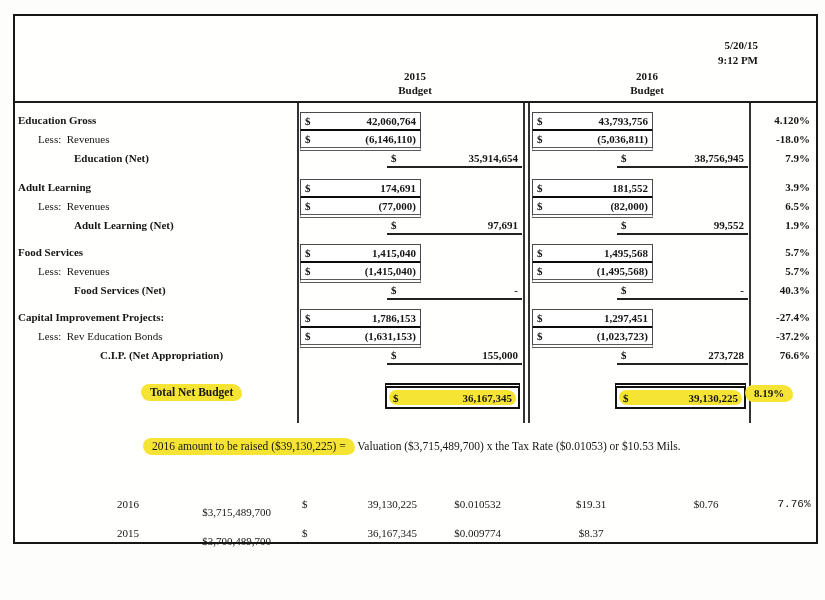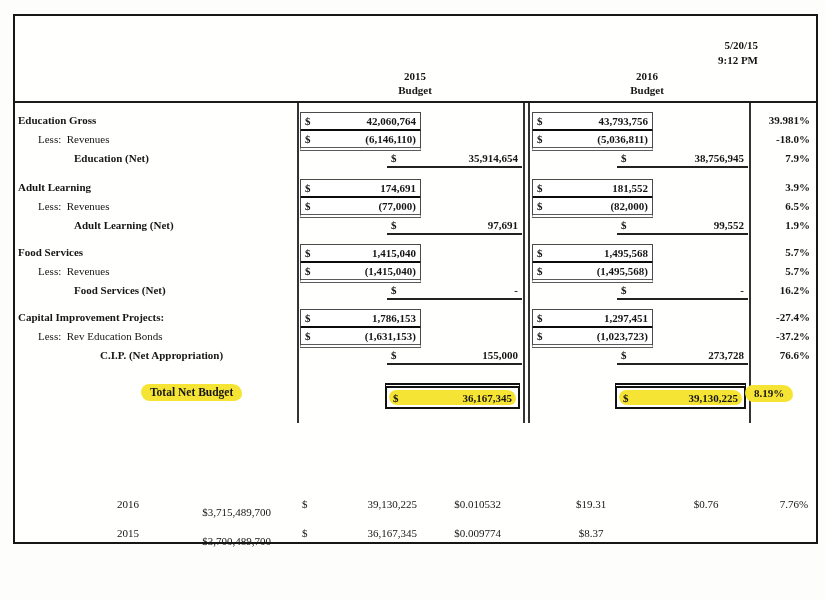--- a/index.html
+++ b/index.html
@@ -38,21 +38,21 @@
   .summary{position:absolute;left:0;right:0;height:15px;font-size:11px;}
   .sum1{top:482px;} .sum2{top:511px;}
   .scol{position:absolute;top:0;}
   .s-year{left:90px;width:46px;text-align:center;}
   .s-val{left:168px;width:88px;text-align:right;margin-top:8px;}
   .s-dol{left:287px;width:12px;}
   .s-amt{left:336px;width:66px;text-align:right;}
   .s-rate{left:424px;width:62px;text-align:right;}
   .s-mils{left:550px;width:52px;text-align:center;}
   .s-delta{left:666px;width:50px;text-align:center;}
-  .s-pct{left:754px;width:50px;text-align:center;}
+  .s-pct{left:754px;width:50px;text-align:center;font-family:Liberation Mono, monospace;}
 </style>
 </head>
 <body>
 
 <div class="canvas">
  <div class="page">
 
 
   <div class="datetime">
     <div>5/20/15</div>
@@ -79,21 +79,21 @@
     <div class="row" style="top:9px">
       <span class="lbl b" style="left:3px">Education Gross</span>
       <span class="cell g15 grossbox">
             <span>$</span>
             <span>42,060,764</span>
           </span>
       <span class="cell g16 grossbox">
             <span>$</span>
             <span>43,793,756</span>
           </span>
-      <span class="pct">39.981%</span>
+      <span class="pct">4.120%</span>
     </div>
     <div class="row" style="top:28px">
       <span class="lbl" style="left:23px">Less:  Revenues</span>
       <span class="cell g15 revbox">
             <span>$</span>
             <span>(6,146,110)</span>
           </span>
       <span class="cell g16 revbox">
             <span>$</span>
             <span>(5,036,811)</span>
@@ -177,21 +177,21 @@
     <div class="row" style="top:179px">
       <span class="lbl b" style="left:59px">Food Services (Net)</span>
       <span class="cell n15 netcell">
             <span>$</span>
             <span>-</span>
           </span>
       <span class="cell n16 netcell">
             <span>$</span>
             <span>-</span>
           </span>
-      <span class="pct">16.2%</span>
+      <span class="pct">40.3%</span>
     </div>
 
     <div class="row" style="top:206px">
       <span class="lbl b" style="left:3px">Capital Improvement Projects:</span>
       <span class="cell g15 grossbox">
             <span>$</span>
             <span>1,786,153</span>
           </span>
       <span class="cell g16 grossbox">
             <span>$</span>
@@ -235,20 +235,21 @@
       <span class="totalbox tb16">
         <span class="hlfill">
           <span>$</span>
           <span>39,130,225</span>
         </span>
       </span>
       <span class="totalpct hlpill">8.19%</span>
     </div>
   </div>
 
+  <div class="note note1"><span class="hlpill">2016 amount to be raised ($39,130,225) =</span><span> Valuation ($3,715,489,700) x the Tax Rate ($0.01053) or $10.53 Mils.</span></div>
 
   <div class="summary sum1">
     <span class="scol s-year">2016</span>
     <span class="scol s-val">$3,715,489,700</span>
     <span class="scol s-dol">$</span>
     <span class="scol s-amt">39,130,225</span>
     <span class="scol s-rate">$0.010532</span>
     <span class="scol s-mils">$19.31</span>
     <span class="scol s-delta">$0.76</span>
     <span class="scol s-pct">7.76%</span>

